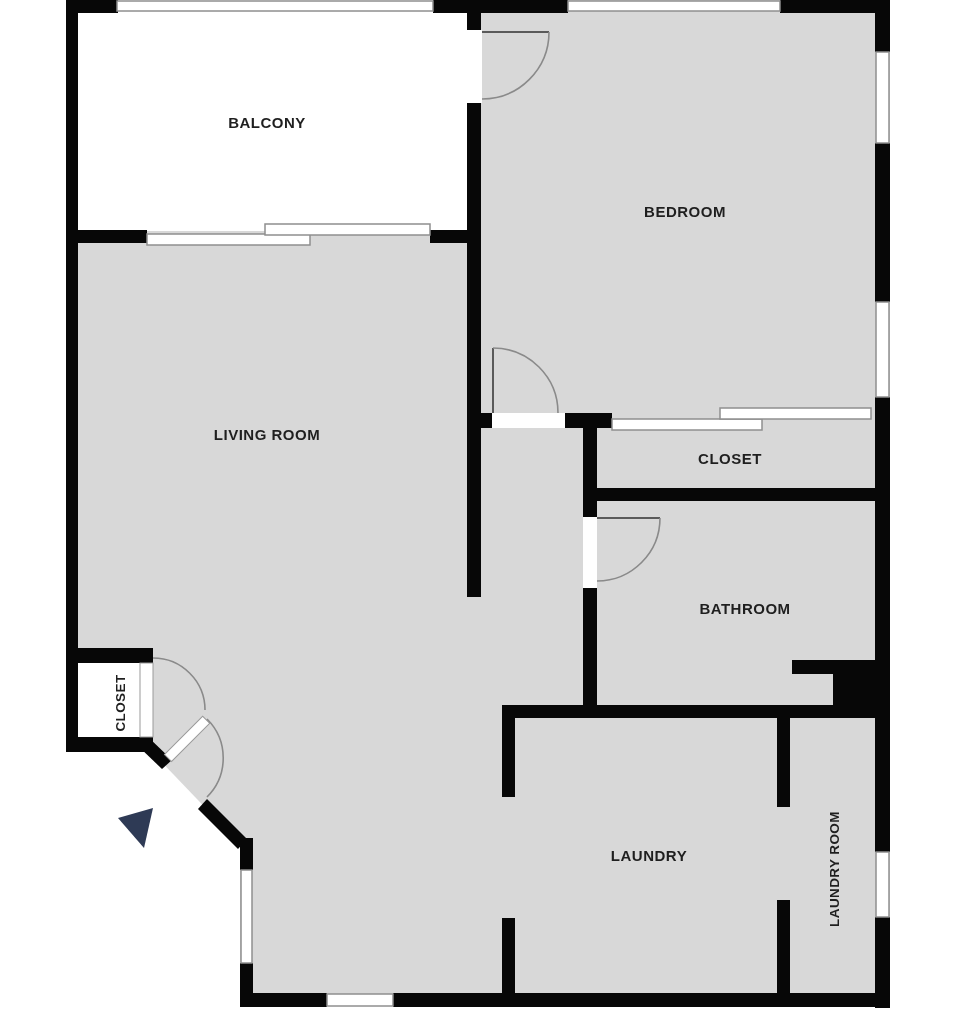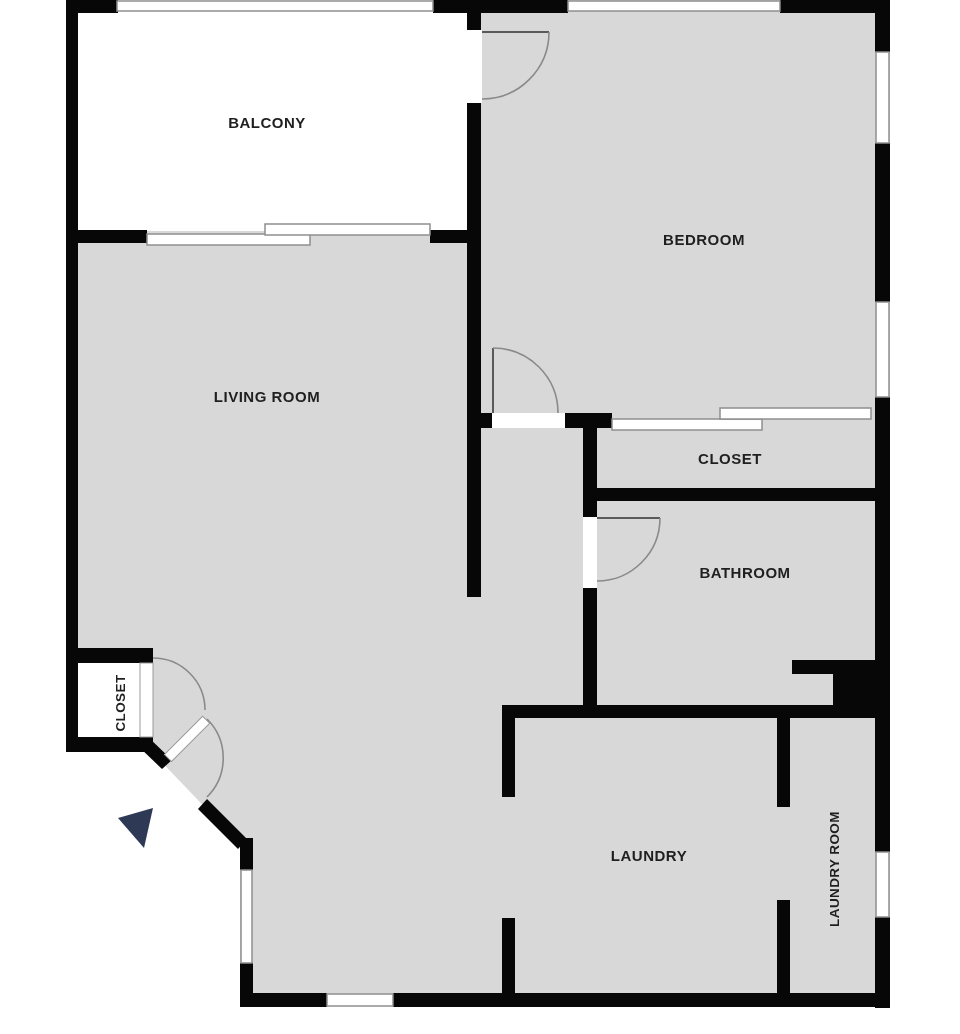--- a/index.html
+++ b/index.html
@@ -118,27 +118,27 @@
 
       <rect x="168" y="753" width="54" height="10" transform="rotate(-45 168 758)" fill="#ffffff" stroke="#9a9a9a" stroke-width="1"></rect>
       <path d="M 207 719 A 55 55 0 0 1 207 797" fill="none" stroke="#8a8a8a" stroke-width="1.6"></path>
     </g>
 
     <polygon points="118,818 153,808 144,848" fill="#2e3a55"></polygon>
   </svg>
 
   <div class="room-label" style="left:267px; top:122px;">BALCONY</div>
 
-  <div class="room-label" style="left:704px; top:211px;margin-top:28px;">BEDROOM</div>
+  <div class="room-label" style="left:685px; top:211px;">BEDROOM</div>
 
-  <div class="room-label" style="left:267px; top:396px;">LIVING ROOM</div>
+  <div class="room-label" style="left:267px; top:434px;">LIVING ROOM</div>
 
   <div class="room-label" style="left:730px; top:458px;">CLOSET</div>
 
-  <div class="room-label" style="left:745px; top:572px;">BATHROOM</div>
+  <div class="room-label" style="left:745px; top:608px;">BATHROOM</div>
 
   <div class="room-label" style="left:649px; top:855px;">LAUNDRY</div>
 
   <div class="room-label vertical" style="left:834px; top:869px;">LAUNDRY ROOM</div>
 
   <div class="room-label vertical" style="left:120px; top:703px;">CLOSET</div>
 
 </div>
 
 </body></html>

